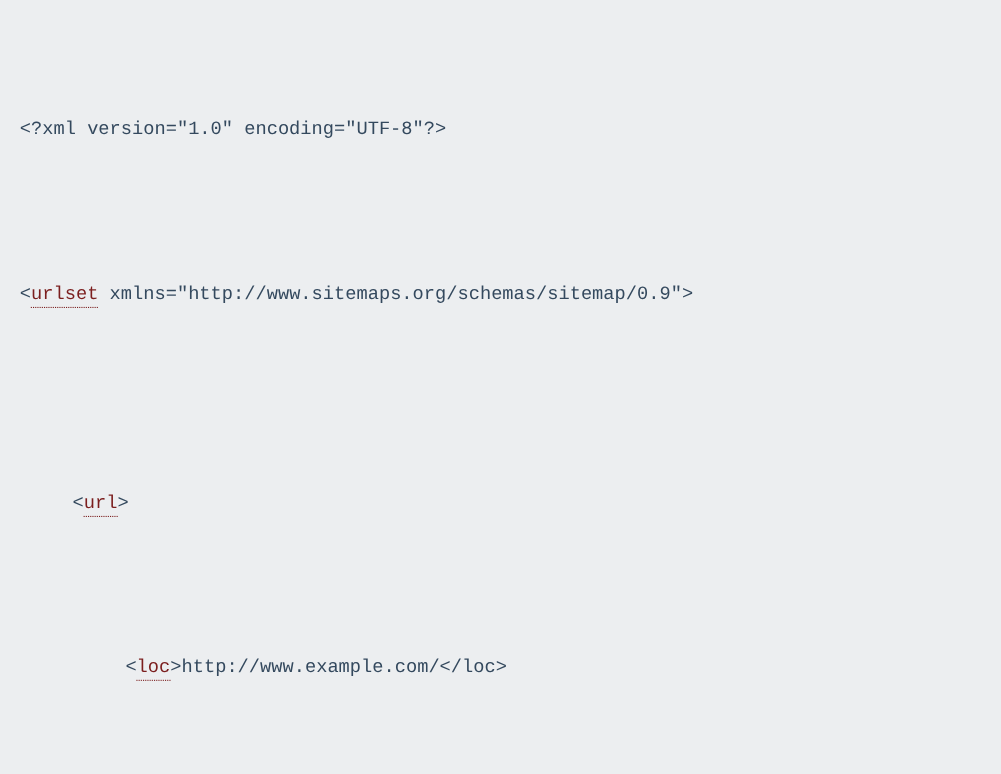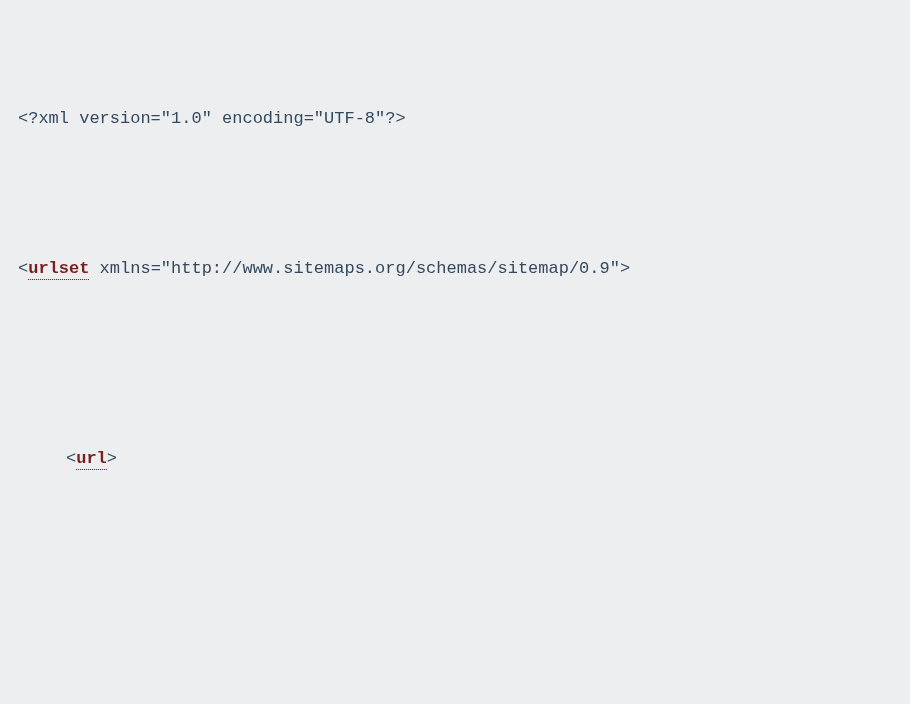--- a/index.html
+++ b/index.html
@@ -24,21 +24,20 @@
       display: block;
       margin-bottom: 54px;
     }
     .line:last-child {
       margin-bottom: 0;
     }
     .tag-link {
       color: #7b1e1e;
       border-bottom: 1px dotted #7b1e1e;
       padding-bottom: 1px;
-      font-weight: bold;
     }
     .punct {
       color: #34495e;
     }
     .indent1 {
       margin-left: 48px;
       margin-top: 41px;
     }
     .indent2 {
       margin-left: 96px;
@@ -48,20 +47,21 @@
 <body>
 
 <div class="code-container">
 
   <span class="line">&lt;?xml version="1.0" encoding="UTF-8"?&gt;</span>
 
   <span class="line"><span class="punct">&lt;</span><span class="tag-link">urlset</span><span class="punct"> xmlns="http://www.sitemaps.org/schemas/sitemap/0.9"&gt;</span></span>
 
   <span class="line indent1"><span class="punct">&lt;</span><span class="tag-link">url</span><span class="punct">&gt;</span></span>
 
+  <span class="line indent2"><span class="punct">&lt;</span><span class="tag-link">loc</span><span class="punct">&gt;http://www.example.com/&lt;/loc&gt;</span></span>
 
   
 
   
 
   
 
   
 
   

